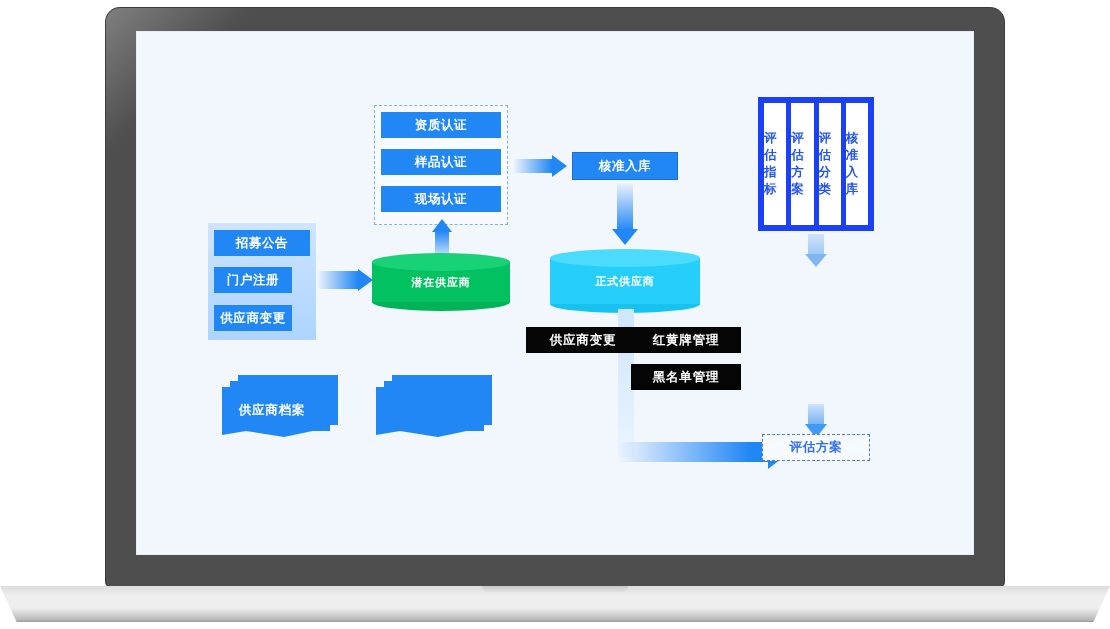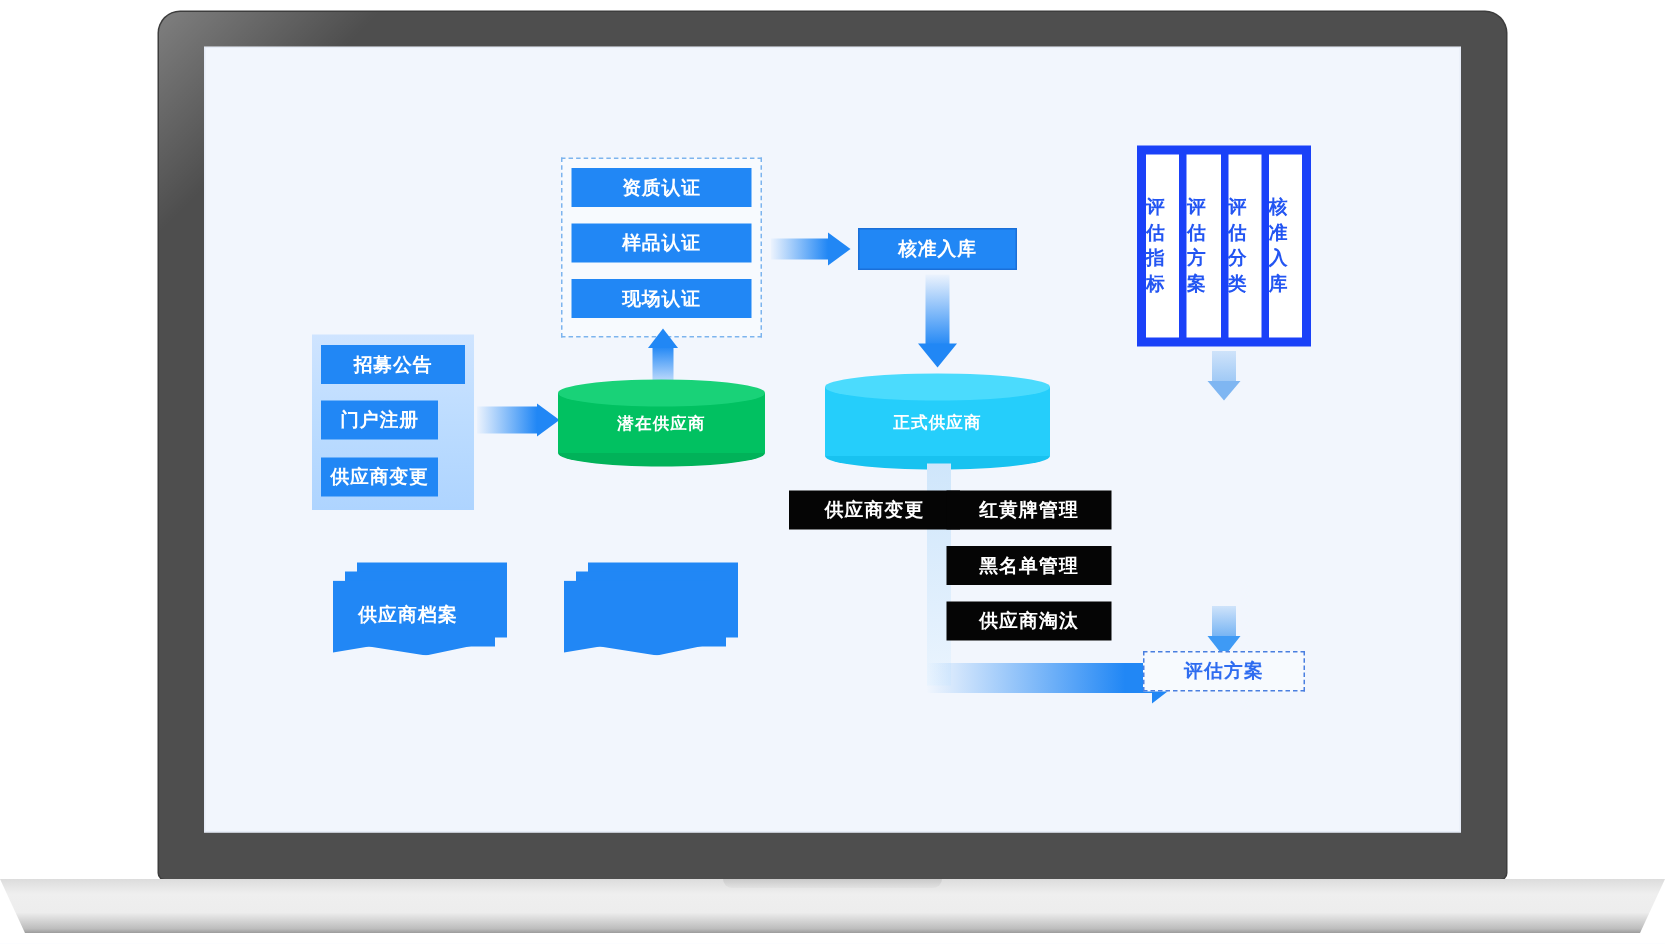--- a/index.html
+++ b/index.html
@@ -150,21 +150,20 @@
       <div class="top"></div>
       <div class="lbl">正式供应商</div>
     </div>
 
     <div class="pale-line" style="left:482px;top:278px;width:16px;height:148px;"></div>
 
     <div class="node chip-black" style="left:390px;top:296px;width:114px;height:26px;">供应商变更</div>
 
     <div class="node chip-black" style="left:495px;top:296px;width:110px;height:26px;">红黄牌管理</div>
     <div class="node chip-black" style="left:495px;top:333px;width:110px;height:26px;">黑名单管理</div>
-    <div class="node chip-black" style="left:495px;top:370px;width:110px;height:26px;">供应商淘汰</div>
 
     <div class="ar" style="left:482px;top:411px;width:150px;height:20px;
                 background:linear-gradient(90deg,rgba(230,243,255,.1) 0%,#2187f5 88%);"></div>
     <div class="ar head-r-lg" style="left:632px;top:404px;"></div>
 
     <div class="group-frame" style="left:622px;top:66px;width:116px;height:134px;">
       <div class="group-item">评估指标</div>
       <div class="group-item">评估方案</div>
       <div class="group-item">评估分类</div>
       <div class="group-item">核准入库</div>

